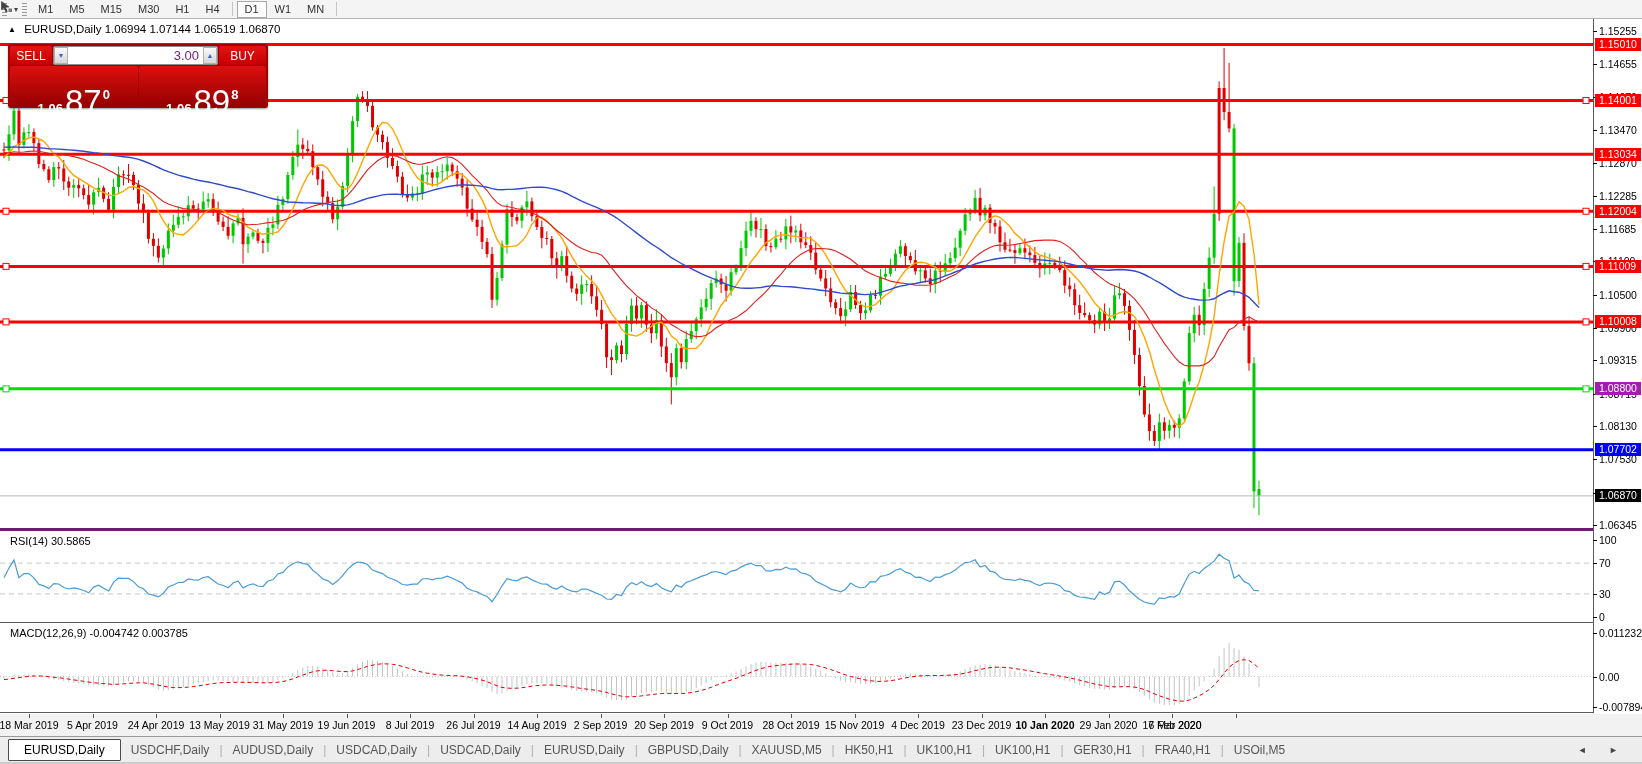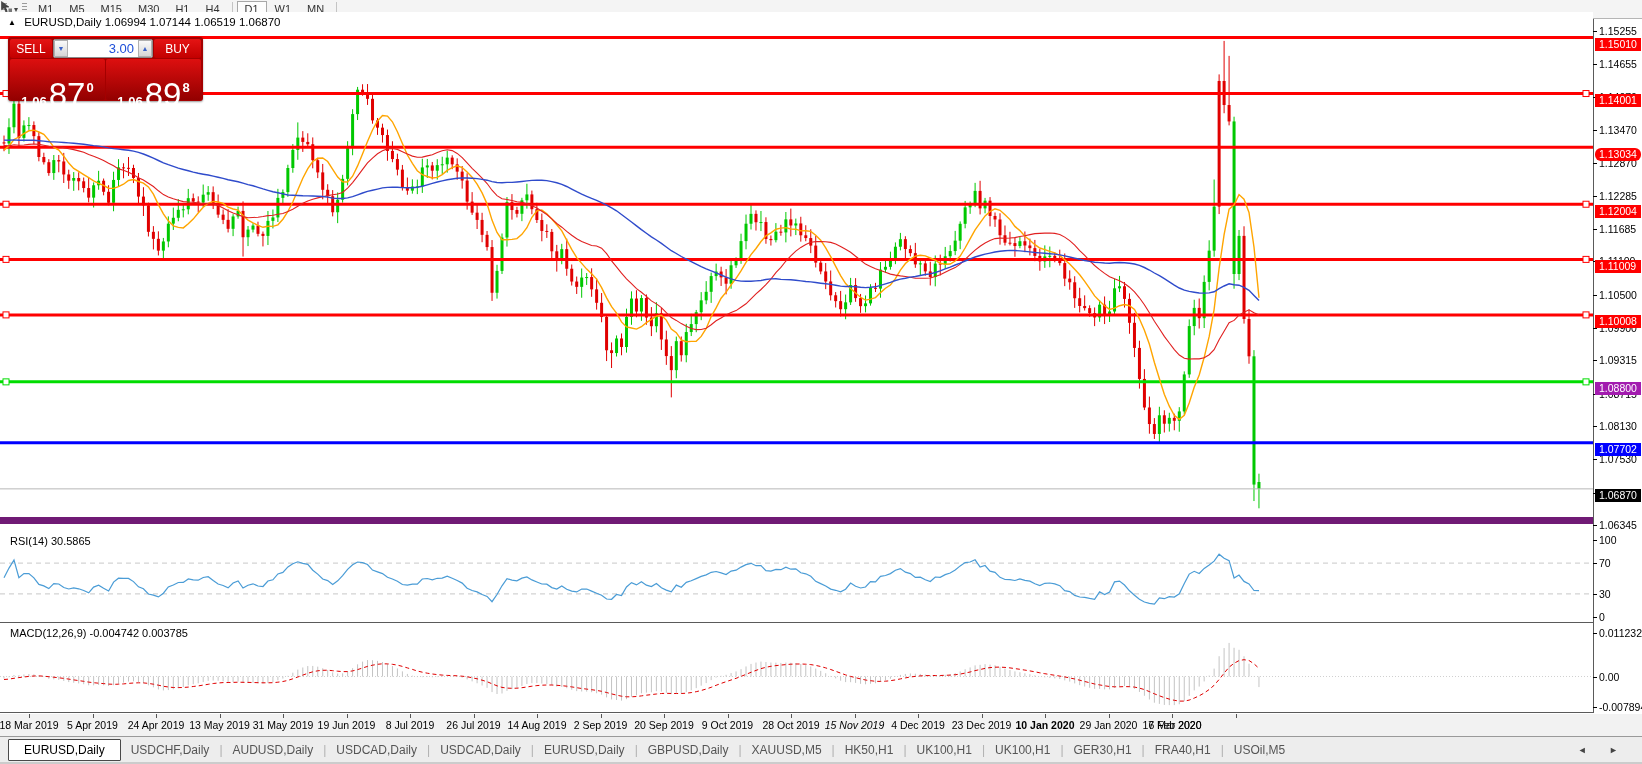--- a/index.html
+++ b/index.html
@@ -15,42 +15,42 @@
           background-size:1px 100%; background-repeat:repeat-x; background-position:1px 0; }
   .tool-icon { display:flex; align-items:center; padding:0 2px; height:17px; }
   .caret { font-size:8px; color:#444; margin-left:2px; }
   .tb-sep { width:1px; height:14px; background:#c4c4c4; margin:0 4px; }
   .tf-btn { height:17px; padding:0 7px; display:flex; align-items:center; justify-content:center;
             color:#333; border:1px solid transparent; cursor:default; }
   .tf-btn.active { background:#fdfdfd; border:1px solid #a8a8a8; }
 
   
   .panel { position:absolute; left:0; background:#fff; }
-  #main-panel { top:12px; width:1593px; height:512px; border-bottom:7px solid #701a75;padding-left:24px; }
+  #main-panel { top:19px; width:1593px; height:512px; border-bottom:3px solid #701a75;padding-left:24px; }
   #rsi-panel  { top:531px; width:1593px; height:92px;  border-bottom:1px solid #5a5a5a; }
   #macd-panel { top:623px; width:1593px; height:90px;  border-bottom:1px solid #5a5a5a; }
   #axis-border { position:absolute; left:1593px; top:19px; width:1px; height:694px; background:#5a5a5a; }
   #top-border { position:absolute; left:0; top:19px; width:1642px; height:1px; background:#8a8a8a; }
   svg { position:absolute; left:0; top:0; overflow:hidden; }
 
   #chart-title { position:absolute; left:8px; top:4px; font-size:11.5px; color:#000; z-index:5; white-space:nowrap; }
   #chart-title .tri { font-size:8px; margin-right:5px; position:relative; top:-1px; }
   .panel-label { position:absolute; left:10px; top:4px; font-size:11px; color:#000; z-index:5; }
 
   
-  #trade-panel { position:absolute; left:8px; top:25px; width:195px; height:64px; z-index:6;
+  #trade-panel { position:absolute; left:8px; top:25px; width:260px; height:64px; z-index:6;
                  background:#a40000; border-radius:3px; padding:2px; box-shadow:0 1px 2px rgba(0,0,0,.4); }
   #tp-row1 { display:flex; height:19px; gap:1px; }
   .tp-btn { background:linear-gradient(180deg,#e51414,#c20000); color:#fff; font-size:12px;
             display:flex; align-items:center; justify-content:center; border-radius:2px; cursor:pointer; }
   #sell-btn { width:42px; } #buy-btn { width:47px; }
   #stepper { flex:1; display:flex; background:#fff; border:1px solid #8a8a8a; border-radius:2px; overflow:hidden; }
   .step-btn { width:14px; background:linear-gradient(180deg,#fafafa,#d6d6d6); border:1px solid #b0b0b0;
               font-size:7px; color:#3a62c8; display:flex; align-items:center; justify-content:center; cursor:pointer; }
-  #vol-value { flex:1; font-size:13px; color:#1d4ed8; display:flex; align-items:center; justify-content:flex-end; padding-right:4px; }
+  #vol-value { flex:1; font-size:13px; color:#701a75; display:flex; align-items:center; justify-content:flex-end; padding-right:4px; }
   #tp-row2 { display:flex; height:41px; gap:1px; margin-top:1px; }
   .price-box { flex:1; background:linear-gradient(180deg,#dd0f0f,#930000); border-radius:2px;
                display:flex; align-items:baseline; justify-content:center; color:#fff; padding-top:2px; cursor:pointer; }
   .price-small { font-size:13px; font-weight:700; margin-right:2px; }
   .price-big { font-size:33px; font-weight:400; line-height:36px;margin-top:16px; }
   .price-sup { font-size:13px; font-weight:700; position:relative; top:-14px; margin-left:1px; }
 
   
   #axis-col { position:absolute; left:1594px; top:19px; width:48px; height:694px; background:#fff; z-index:4; }
   .tick-dash { position:absolute; left:-1px; width:4px; height:1px; background:#000; }
@@ -985,21 +985,21 @@
       <div class="tick-dash" style="top: 598px;"></div>
       <div class="tick-label" style="top: 592px;">0</div>
       <div class="tick-dash" style="top: 614.043px;"></div>
       <div class="tick-label" style="top: 608.043px;">0.011232</div>
       <div class="tick-dash" style="top: 657.5px;"></div>
       <div class="tick-label" style="top: 651.5px;">0.00</div>
       <div class="tick-dash" style="top: 688.042px;"></div>
       <div class="tick-label" style="top: 682.042px;">-0.007894</div>
       <div class="badge" style="top: 19.0828px; background: rgb(255, 0, 0);">1.15010</div>
       <div class="badge" style="top: 75.0218px; background: rgb(255, 0, 0);">1.14001</div>
-      <div class="badge" style="top: 128.632px; background: rgb(255, 0, 0); border-radius: 6px;">1.13034</div>
+      <div class="badge" style="top: 128.632px; background: rgb(255, 0, 0);">1.13034</div>
       <div class="badge" style="top: 185.735px; background: rgb(255, 0, 0);">1.12004</div>
       <div class="badge" style="top: 240.898px; background: rgb(255, 0, 0);">1.11009</div>
       <div class="badge" style="top: 296.394px; background: rgb(255, 0, 0);">1.10008</div>
       <div class="badge" style="top: 363.365px; background: #a21caf;">1.08800</div>
       <div class="badge" style="top: 424.238px; background: rgb(0, 0, 255);">1.07702</div>
       <div class="badge" style="top: 470.364px; background: rgb(0, 0, 0);">1.06870</div>
     </div>
 
   <div id="time-axis">
       <div class="date-tick" style="left: 29px;"></div>
@@ -1022,21 +1022,21 @@
       <div class="date-label" style="left: 537px;">14 Aug 2019</div>
       <div class="date-tick" style="left: 600.5px;"></div>
       <div class="date-label" style="left: 600.5px;">2 Sep 2019</div>
       <div class="date-tick" style="left: 664px;"></div>
       <div class="date-label" style="left: 664px;">20 Sep 2019</div>
       <div class="date-tick" style="left: 727.5px;"></div>
       <div class="date-label" style="left: 727.5px;">9 Oct 2019</div>
       <div class="date-tick" style="left: 791px;"></div>
       <div class="date-label" style="left: 791px;">28 Oct 2019</div>
       <div class="date-tick" style="left: 854.5px;"></div>
-      <div class="date-label" style="left: 854.5px; font-style: italic;">15 Nov 2019</div>
+      <div class="date-label" style="left: 854.5px;">15 Nov 2019</div>
       <div class="date-tick" style="left: 918px;"></div>
       <div class="date-label" style="left: 918px;">4 Dec 2019</div>
       <div class="date-tick" style="left: 981.5px;"></div>
       <div class="date-label" style="left: 981.5px;">23 Dec 2019</div>
       <div class="date-tick" style="left: 1045px;"></div>
       <div class="date-label" style="left: 1045px; font-weight: bold;">10 Jan 2020</div>
       <div class="date-tick" style="left: 1108.5px;"></div>
       <div class="date-label" style="left: 1108.5px;">29 Jan 2020</div>
       <div class="date-tick" style="left: 1172px;"></div>
       <div class="date-label" style="left: 1172px;">17 Feb 2020</div>

